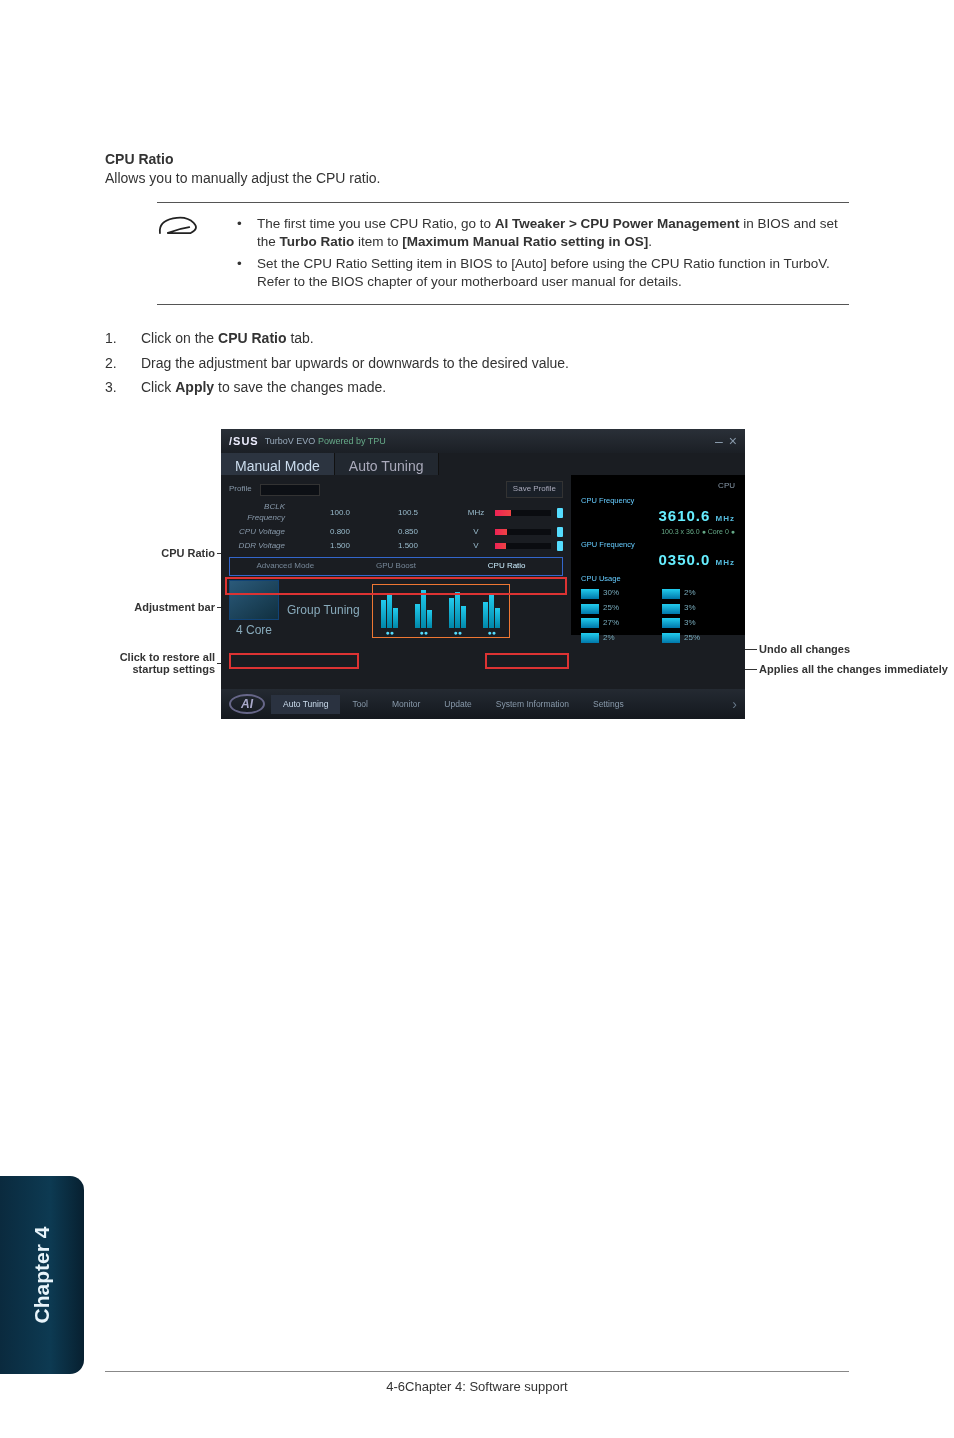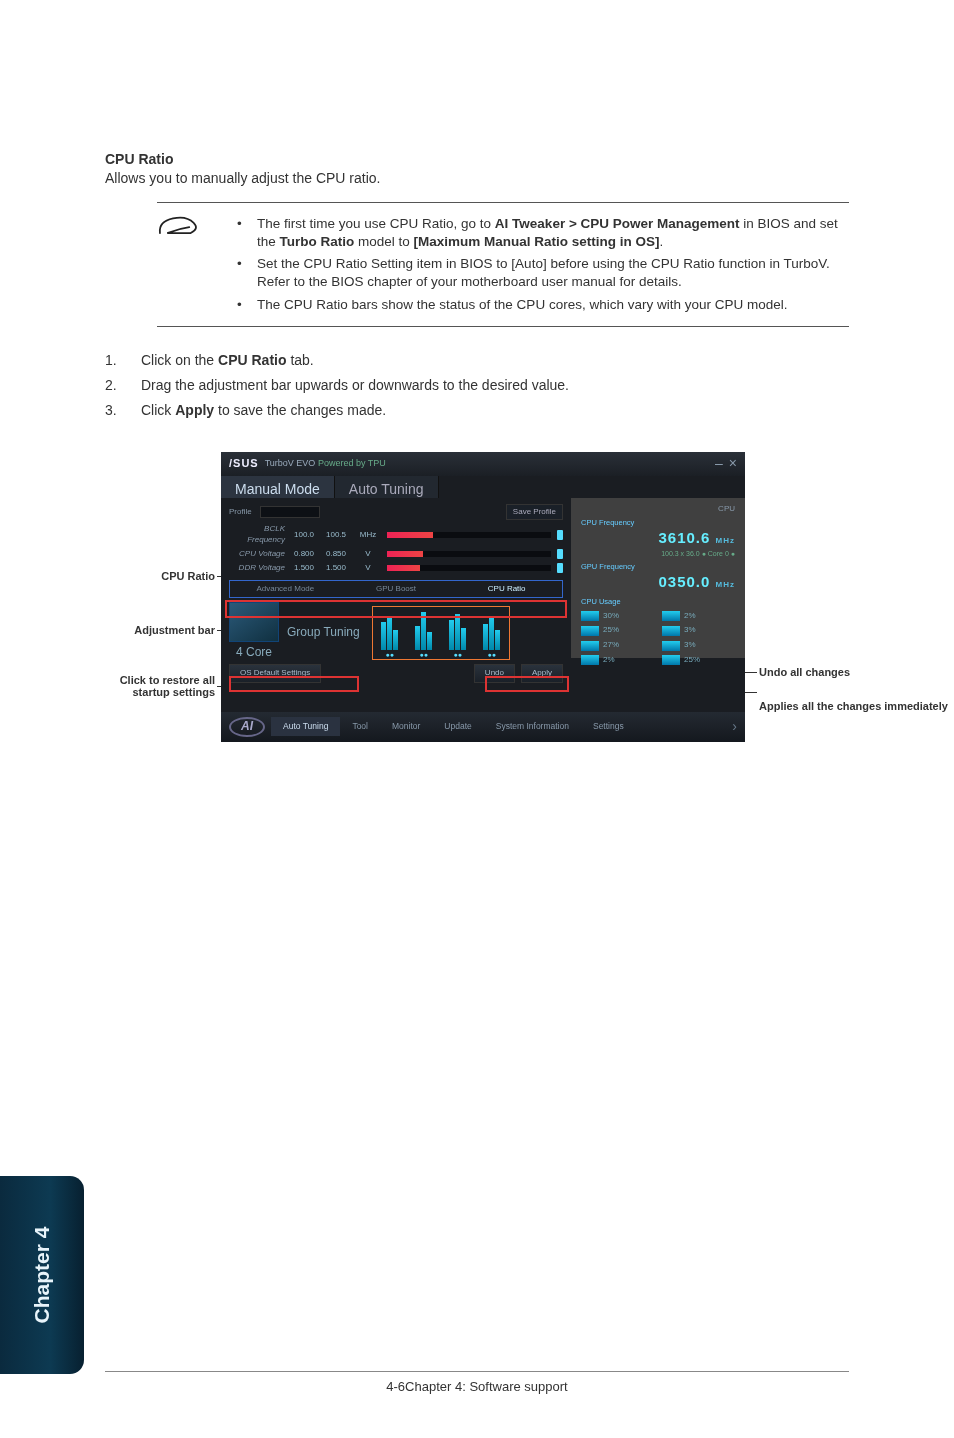--- a/index.html
+++ b/index.html
@@ -102,21 +102,21 @@
   .main-row { display:flex; height:160px; }
   .left-panel { width:350px; padding:6px 8px; position:relative; }
   .profile-row { display:flex; align-items:center; gap:8px; margin-bottom:4px; }
   .profile-label { font-size:8px; color:#89a; }
   .profile-dd { width:60px; height:12px; background:#0d1015; border:1px solid #333; }
   .save-prof { padding:2px 6px; background:#1a2028; font-size:8px; border:1px solid #333; margin-left:auto; }
 
   .sliders { margin-top:2px; }
   .sld { display:flex; align-items:center; gap:6px; margin:3px 0; font-size:8px; }
   .sld .lbl { width:56px; text-align:right; color:#89a;font-style:italic; }
-  .sld .v1,.sld .v2 { width:26px; text-align:center; color:#9bc; }
+  .sld .v1,.sld .v2 { width:26px; text-align:center; color:#9bc;margin-left:36px; }
   .sld .bar { flex:1; height:6px; background:#0a0c10; position:relative; }
   .sld .bar .fill { position:absolute; left:0; top:0; height:100%; background:linear-gradient(90deg,#e25,#e44); }
   .sld .kn { width:6px; height:10px; background:#5df; border-radius:1px; }
 
   .sub-tabs { display:flex; margin-top:6px; border:1px solid #36c; }
   .sub-tab { flex:1; text-align:center; padding:3px 0; font-size:8px; color:#789; }
   .sub-tab.active { color:#cef; }
 
   .chip-row { display:flex; gap:8px; margin-top:6px; align-items:flex-end; height:56px; }
   .chip { width:50px; height:40px; background:linear-gradient(145deg,#2b5a7a,#103040); border:1px solid #147; }
@@ -127,21 +127,21 @@
   .core .cb { width:5px; background:linear-gradient(#2ce,#08a); }
   .core .cf { font-size:7px; color:#5df; }
 
   .freq-row { display:flex; align-items:center; gap:6px; margin-top:2px; }
   .freq-big { font-size:14px; font-weight:bold; color:#fff; }
   .freq-unit { font-size:8px; color:#789; }
 
   .btn-row { display:flex; gap:6px; margin-top:4px; }
   .obtn { padding:3px 10px; background:linear-gradient(#2a323c,#1a2028); border:1px solid #333; font-size:8px; color:#abc; }
 
-  .right-panel { flex:1; padding:6px 10px; background:#404040; }
+  .right-panel { flex:1; padding:6px 10px; background:#000000; }
   .rp-title { font-size:8px; color:#89a; text-align:right; }
   .rp-sec { margin-top:4px; }
   .rp-lbl { font-size:7.5px; color:#6cf; }
   .rp-big { font-size:15px; font-weight:bold; color:#6ef; text-align:right; letter-spacing:1px; }
   .rp-sub { font-size:7px; color:#6a8; text-align:right; }
   .usage-grid { display:grid; grid-template-columns:1fr 1fr; gap:4px 8px; margin-top:4px; }
   .usage-cell { display:flex; align-items:center; gap:4px; font-size:8px; color:#7ab; }
   .usage-cell .ub { width:18px; height:10px; background:linear-gradient(#2ce,#07a); }
 
   .dock { position:absolute; left:0; right:0; bottom:0; height:30px; background:linear-gradient(#242a32,#14181e); display:flex; align-items:center; padding:0 8px; gap:6px; }
@@ -186,24 +186,23 @@
 </div>
 
 <div class="note-block">
   <div class="note-icon">
     <svg viewBox="0 0 60 38">
         <path d="M4 30 Q2 14 22 10 Q40 6 50 16 Q58 24 46 30 L14 30 Q30 24 44 22" fill="none" stroke="#222" stroke-width="2.4" stroke-linecap="round"></path>
       </svg>
   </div>
   <ul class="note-list">
     <li>
-      <span>The first time you use CPU Ratio, go to </span><span class="bold">AI Tweaker &gt; CPU Power Management</span><span> in BIOS and set the </span><span class="bold">Turbo Ratio</span><span> model to </span><span class="bold">[Maximum Manual Ratio setting in OS]</span><span>.</span>
+      <span>The first time you use CPU Ratio, go to </span><span class="bold">AI Tweaker &gt; CPU Power Management</span><span> in BIOS and set the </span><span class="bold">Turbo Ratio</span><span> item to </span><span class="bold">[Maximum Manual Ratio setting in OS]</span><span>.</span>
     </li>
     <li>Set the CPU Ratio Setting item in BIOS to [Auto] before using the CPU Ratio function in TurboV. Refer to the BIOS chapter of your motherboard user manual for details.</li>
-    <li>The CPU Ratio bars show the status of the CPU cores, which vary with your CPU model.</li>
   </ul>
 </div>
 
 <div class="steps">
   <div class="step-row">
       <div class="step-num">1.</div>
       <div class="step-text"><span>Click on the </span><span class="bold">CPU Ratio</span><span> tab.</span></div>
     </div>
   <div class="step-row">
       <div class="step-num">2.</div>
@@ -222,21 +221,21 @@
 
   <div class="callout-left" style="top:172px">Adjustment bar</div>
   <div class="callout-line-l" style="top:178px; left:112px; width:76px"></div>
 
   <div class="callout-left" style="top:222px">Click to restore all startup settings</div>
   <div class="callout-line-l" style="top:234px; left:112px; width:76px"></div>
 
   <div class="callout-right" style="top:214px">Undo all changes</div>
   <div class="callout-line-r" style="top:220px; left:438px; width:214px"></div>
 
-  <div class="callout-right" style="top:248px">Applies all the changes immediately</div>
+  <div class="callout-right" style="top:234px">Applies all the changes immediately</div>
   <div class="callout-line-r" style="top:240px; left:470px; width:182px"></div>
 
   <div class="app-window">
     <div class="titlebar">
       <span class="brand">/SUS</span>
       <span class="prod"><span>TurboV EVO</span> <span style="color:#6a8">Powered by TPU</span></span>
       <div class="winctl">
         <span>–</span>
         <span>×</span>
       </div>
@@ -328,25 +327,20 @@
                   <div class="cb" style="height:26px"></div>
                   <div class="cb" style="height:34px"></div>
                   <div class="cb" style="height:20px"></div>
                 </div>
                 <div class="cf">●●</div>
               </div>
             </div>
         </div>
 
 
-        <div class="btn-row">
-          <div class="obtn">OS Default Settings</div>
-          <div class="obtn" style="margin-left:auto">Undo</div>
-          <div class="obtn">Apply</div>
-        </div>
 
         <div class="red-box1" style="left:4px; top:102px; right:4px; height:18px"></div>
       </div>
 
       <div class="right-panel">
         <div class="rp-title">CPU</div>
         <div class="rp-sec">
           <div class="rp-lbl">CPU Frequency</div>
           <div class="rp-big"><span>3610.6</span> <span style="font-size:8px;color:#5bd">MHz</span></div>
           <div class="rp-sub">100.3 x 36.0   ●   Core 0   ●</div>

